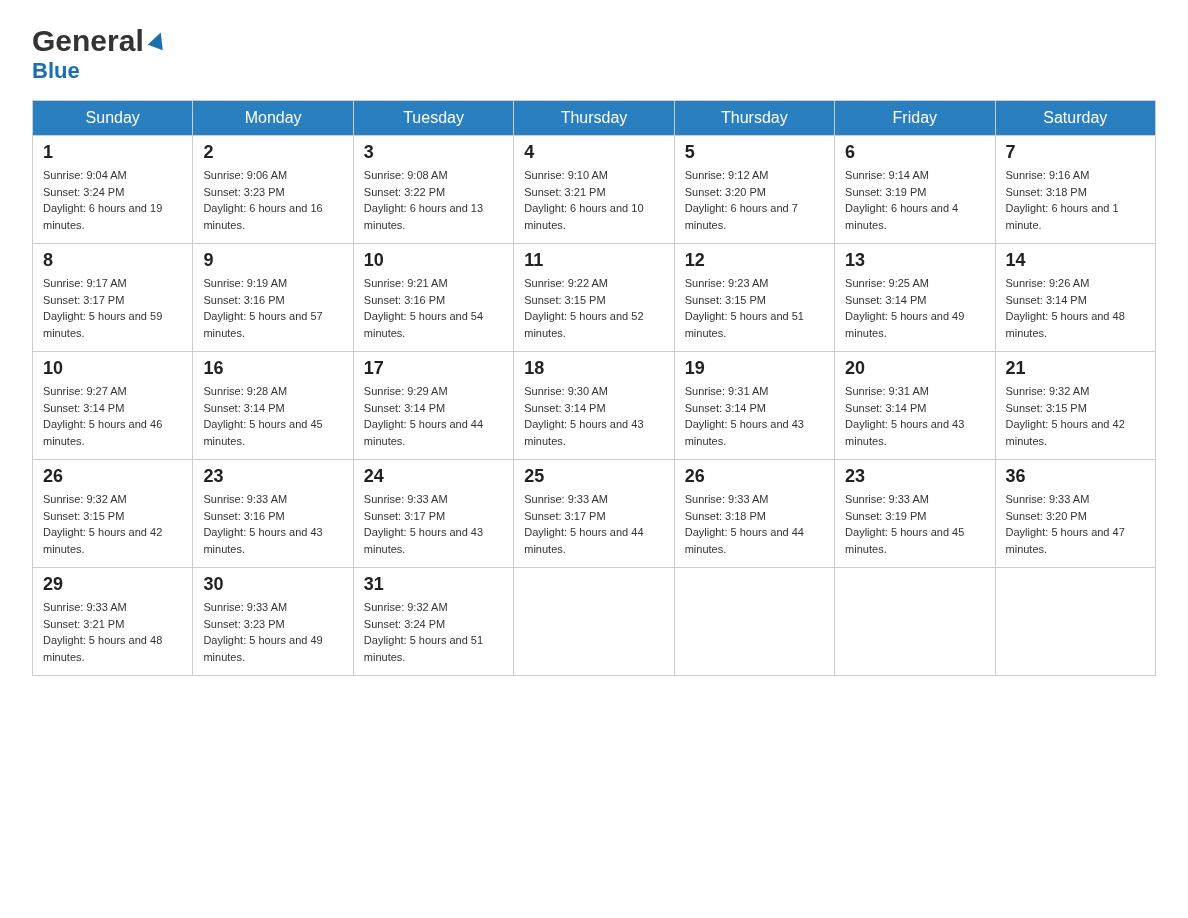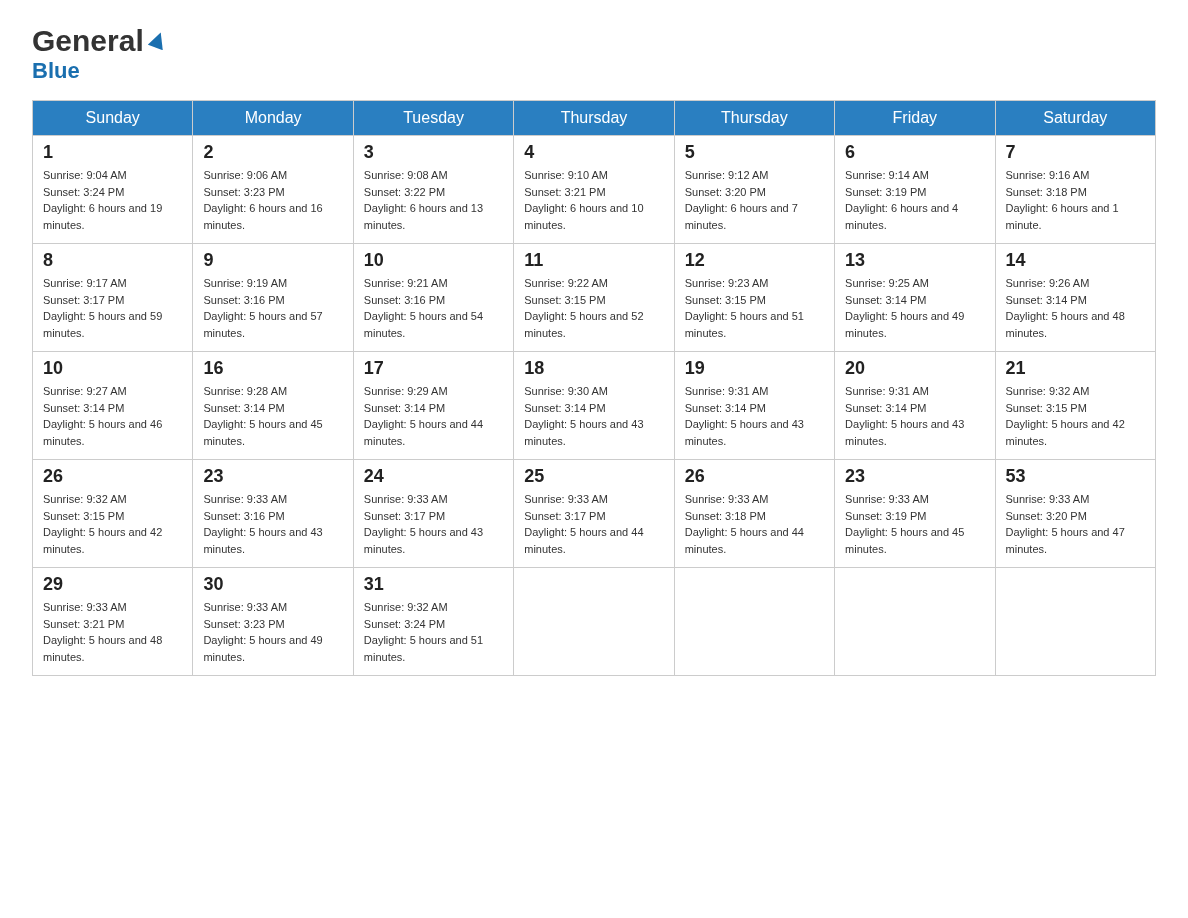--- a/index.html
+++ b/index.html
@@ -223,21 +223,21 @@
         </td>
         <td>
           <span class="day-number">26</span>
           <span class="day-info">Sunrise: 9:33 AM<br>Sunset: 3:18 PM<br>Daylight: 5 hours and 44 minutes.</span>
         </td>
         <td>
           <span class="day-number">23</span>
           <span class="day-info">Sunrise: 9:33 AM<br>Sunset: 3:19 PM<br>Daylight: 5 hours and 45 minutes.</span>
         </td>
         <td>
-          <span class="day-number">53</span>
+          <span class="day-number">36</span>
           <span class="day-info">Sunrise: 9:33 AM<br>Sunset: 3:20 PM<br>Daylight: 5 hours and 47 minutes.</span>
         </td>
       </tr>
       <tr>
         <td>
           <span class="day-number">29</span>
           <span class="day-info">Sunrise: 9:33 AM<br>Sunset: 3:21 PM<br>Daylight: 5 hours and 48 minutes.</span>
         </td>
         <td>
           <span class="day-number">30</span>

